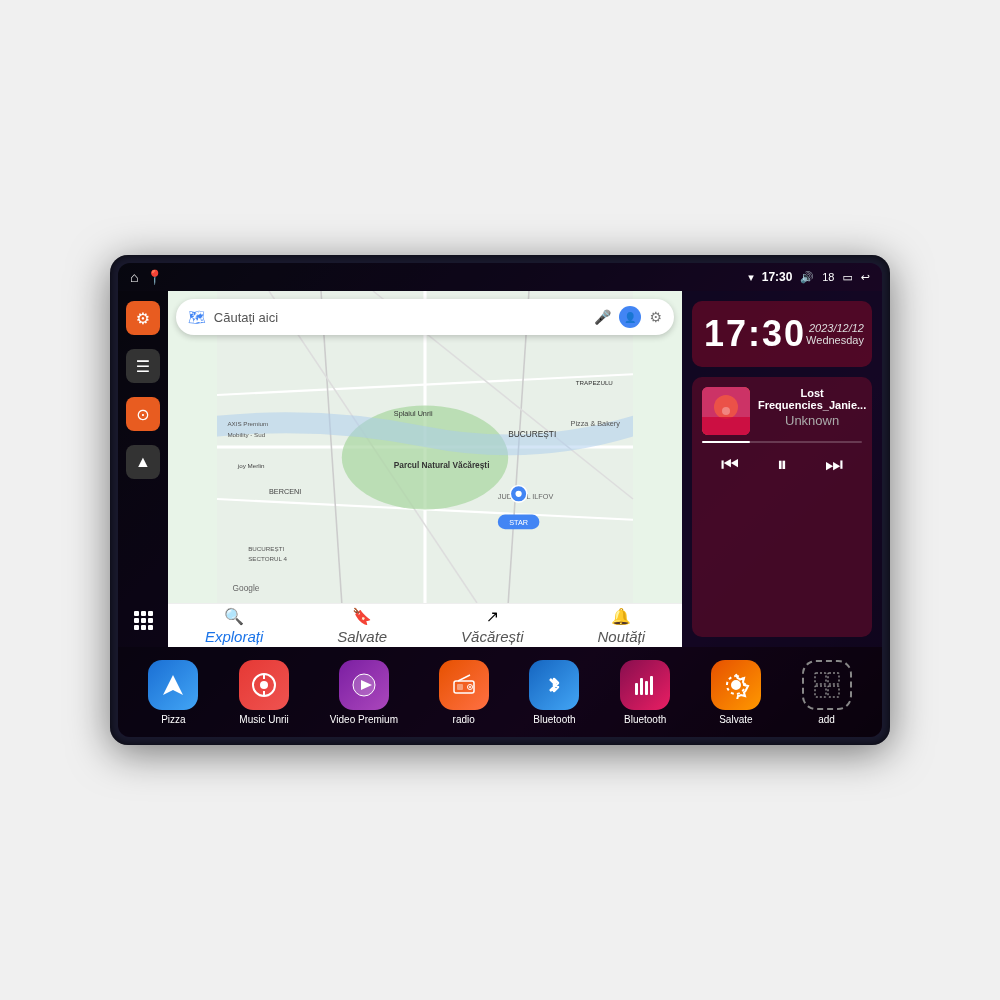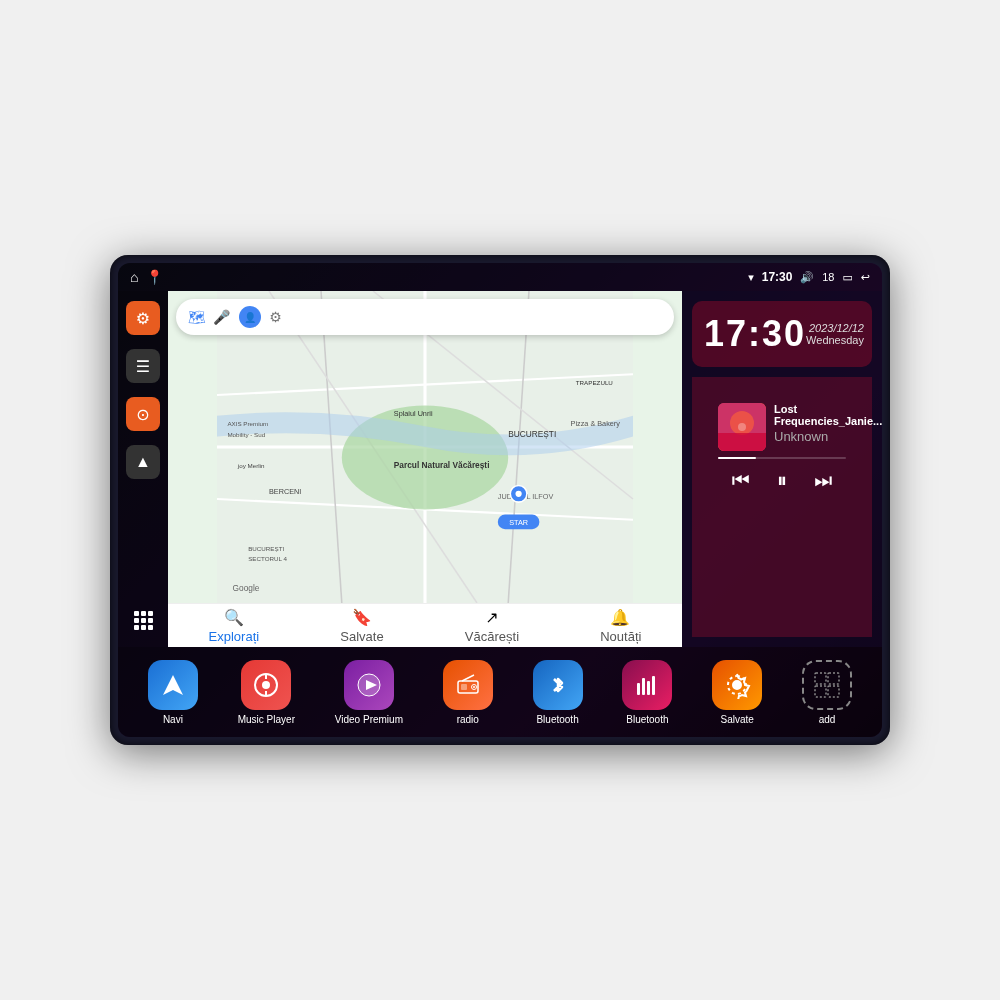--- a/index.html
+++ b/index.html
@@ -176,21 +176,21 @@
       border-top: 1px solid #eee;
     }
     .map-nav-item {
       display: flex;
       flex-direction: column;
       align-items: center;
       gap: 2px;
       cursor: pointer;
     }
     .map-nav-icon { font-size: 16px; }
-    .map-nav-label { font-size: 13px; color: #555; }
+    .map-nav-label { font-size: 15px; color: #555; font-style: italic; }
     .map-nav-item.active .map-nav-icon { color: #1a73e8; }
     .map-nav-item.active .map-nav-label { color: #1a73e8; }
 
     
     .right-panel {
       width: 200px;
       display: flex;
       flex-direction: column;
       background: rgba(10,5,25,0.7);
       padding: 10px;
@@ -221,23 +221,24 @@
       font-style: italic;
     }
     .clock-day {
       font-size: 11px;
       color: #ddd;
     }
 
     
     .music-widget {
       background: rgba(80,10,40,0.8);
-      border-radius: 0;
-      padding: 26px;
+      border-radius: 10px;
+      padding: 10px;
       flex: 1;
+      text-align: center;
     }
     .music-info-row {
       display: flex;
       gap: 8px;
       align-items: flex-start;
       margin-bottom: 6px;
     }
     .music-album-art {
       width: 48px;
       height: 48px;
@@ -405,20 +406,21 @@
 
             <rect x="270" y="215" width="40" height="14" rx="7" fill="#4285f4"></rect>
             <text x="290" y="225" font-size="7" fill="white" text-anchor="middle">STAR</text>
 
             <text x="15" y="288" font-size="8" fill="#666">Google</text>
           </svg>
 
           
           <div class="map-search-bar">
             <span class="map-search-icon">🗺</span>
+            <span class="map-search-text">Căutați aici</span>
             <span class="map-mic-icon">🎤</span>
             <div class="map-user-icon">👤</div>
             <span class="map-settings-icon">⚙</span>
           </div>
         </div>
 
         <div class="map-bottom-nav">
           <div class="map-nav-item active">
             <span class="map-nav-icon">🔍</span>
             <span class="map-nav-label">Explorați</span>
@@ -477,33 +479,33 @@
     </div>
 
     <div class="apps-dock">
 
       <div class="app-icon-item">
         <div class="app-icon-circle app-navi">
           <svg width="28" height="28" viewBox="0 0 28 28">
               <polygon points="14,4 24,24 14,19 4,24" fill="white"></polygon>
             </svg>
         </div>
-        <span class="app-icon-label">Navi</span>
+        <span class="app-icon-label">Pizza</span>
       </div>
 
       <div class="app-icon-item">
         <div class="app-icon-circle app-music">
           <svg width="28" height="28" viewBox="0 0 28 28">
             <circle cx="14" cy="14" r="11" fill="none" stroke="white" stroke-width="2"></circle>
             <circle cx="14" cy="14" r="4" fill="white"></circle>
             <line x1="14" y1="3" x2="14" y2="8" stroke="white" stroke-width="2"></line>
             <line x1="14" y1="20" x2="14" y2="25" stroke="white" stroke-width="2"></line>
           </svg>
         </div>
-        <span class="app-icon-label">Music Player</span>
+        <span class="app-icon-label">Music Unrii</span>
       </div>
 
       <div class="app-icon-item">
         <div class="app-icon-circle app-video">
           <svg width="28" height="28" viewBox="0 0 28 28">
             <circle cx="14" cy="14" r="11" fill="rgba(255,255,255,0.2)" stroke="white" stroke-width="1"></circle>
             <polygon points="11,9 22,14 11,19" fill="white"></polygon>
           </svg>
         </div>
         <span class="app-icon-label">Video Premium</span>

